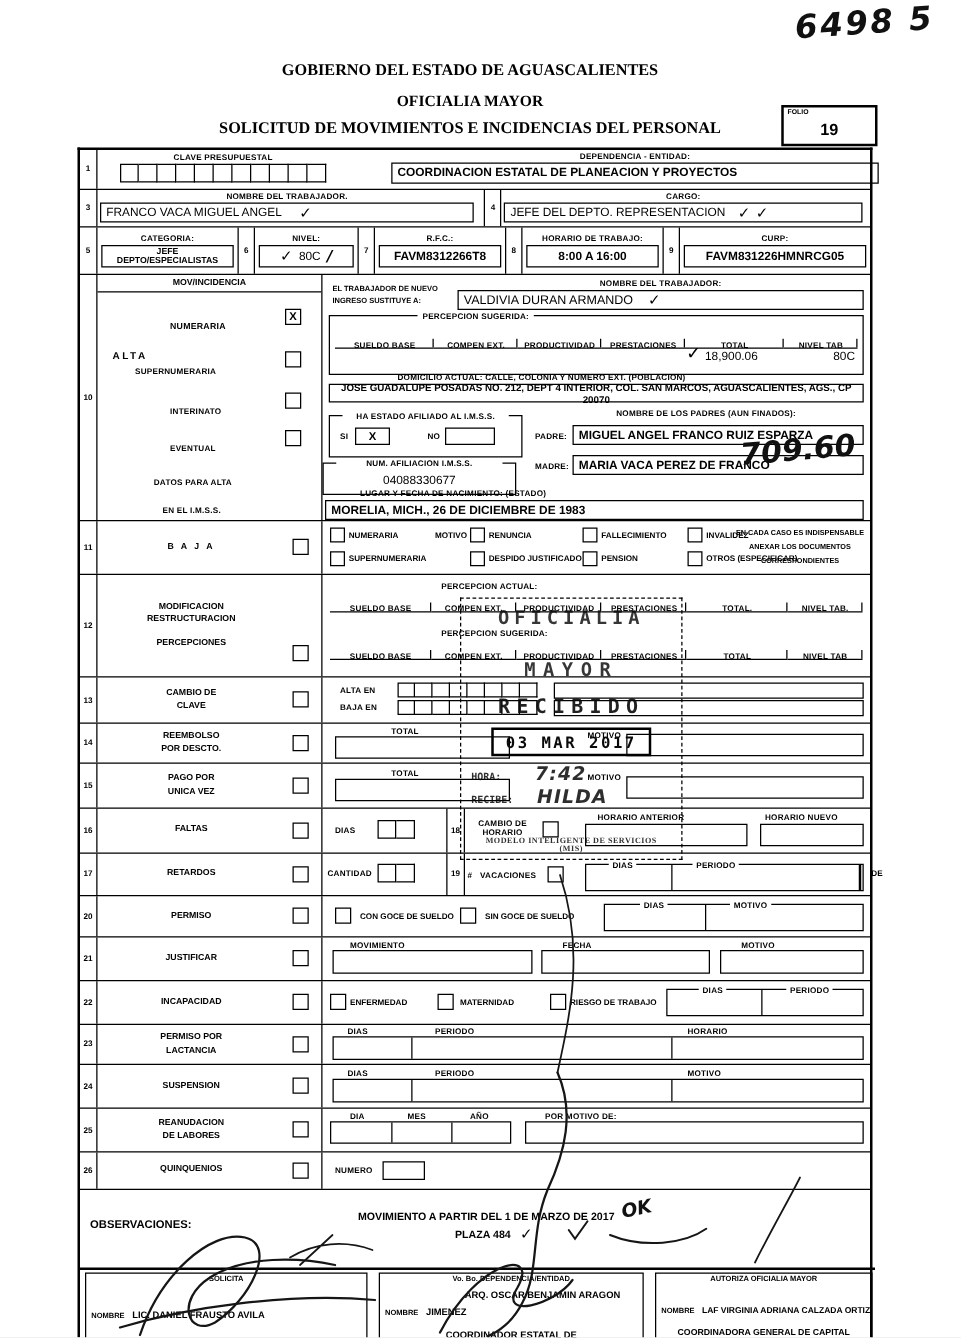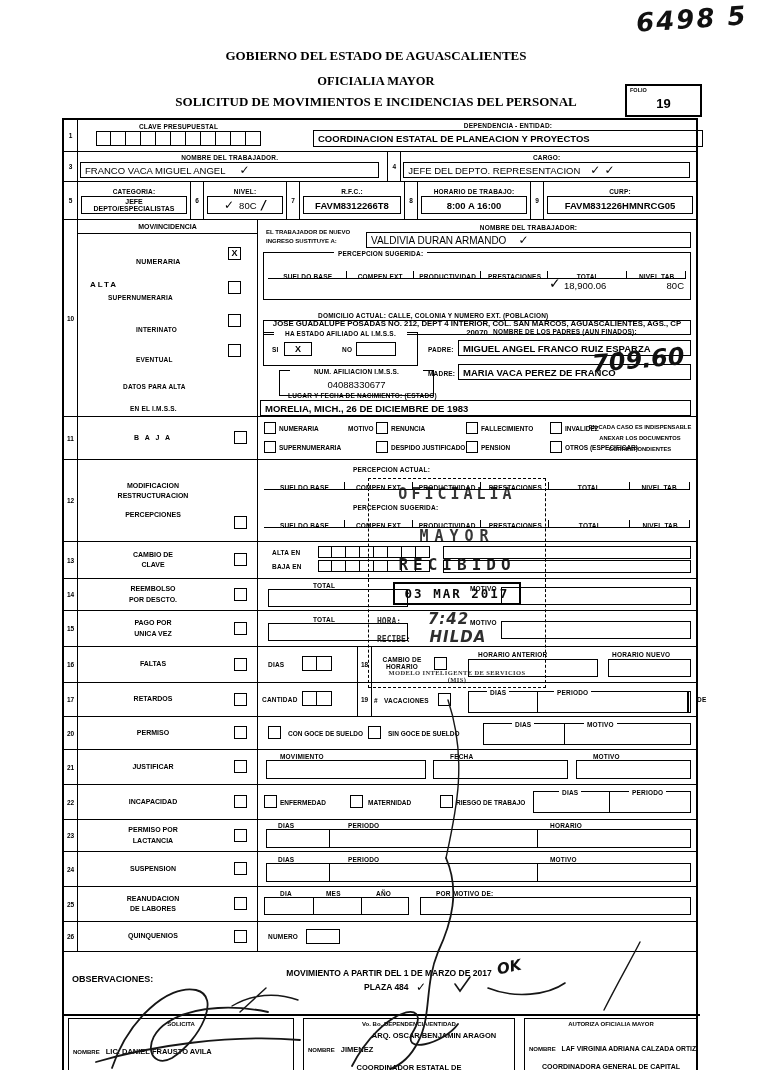--- a/index.html
+++ b/index.html
@@ -196,40 +196,40 @@
             <div class="pcol" style="width:16%;"><span class="fld-label">PRODUCTIVIDAD</span></div>
             <div class="pcol" style="width:16%;"><span class="fld-label">PRESTACIONES</span></div>
             <div class="pcol" style="width:19%;"><span class="fld-label">TOTAL</span></div>
             <div class="pcol" style="width:14%; "><span class="fld-label">NIVEL TAB</span></div>
           </div>
           <span class="mk abs" style="left:285px; top:22px; font-size:14px;">✓</span>
           <div class="val abs" style="left:300px; top:27px;">18,900.06</div>
           <div class="val abs" style="right:6px; top:27px;">80C</div>
         </div>
 
-        <div class="abs" style="left:5px; top:92px; right:5px;">
+        <div class="abs" style="left:5px; top:79px; right:5px;">
           <div class="fld-label" style="padding-left:55px;">DOMICILIO ACTUAL: CALLE, COLONIA Y NUMERO EXT. (POBLACION)</div>
           <div class="fbox ctr" style="height:15px; margin-top:1px; font-size:7.8px; justify-content:center;">JOSE GUADALUPE POSADAS NO. 212, DEPT 4 INTERIOR, COL. SAN MARCOS, AGUASCALIENTES, AGS., CP 20070</div>
         </div>
 
         <div class="abs" style="left:5px; top:112px; width:155px; height:34px; border:1.4px solid #000;">
           <div class="fld-label ctr" style="position:absolute; left:10px; right:10px; top:-3px; background:#fff;">HA ESTADO AFILIADO AL I.M.S.S.</div>
           <span class="fld-label abs" style="left:8px; top:13px;">SI</span>
           <span class="cb abs" style="left:20px; top:9px; width:28px; height:14px; line-height:12px;">X</span>
           <span class="fld-label abs" style="left:78px; top:13px;">NO</span>
           <span class="cb abs" style="left:92px; top:9px; width:40px; height:14px;"></span>
         </div>
 
         <div class="abs fld-label" style="left:235px; top:108px;">NOMBRE DE LOS PADRES (AUN FINADOS):</div>
         <div class="abs fld-label" style="left:170px; top:126px;">PADRE:</div>
         <div class="fbox abs" style="left:200px; top:120px; right:5px; height:16px;">MIGUEL ANGEL FRANCO RUIZ ESPARZA</div>
         <div class="abs fld-label" style="left:170px; top:150px;">MADRE:</div>
         <div class="fbox abs" style="left:200px; top:144px; right:5px; height:16px;">MARIA VACA PEREZ DE FRANCO</div>
 
-        <div class="abs" style="left:21px; top:150px; width:155px; height:26px; border:1.4px solid #000;">
+        <div class="abs" style="left:0; top:150px; width:155px; height:26px; border:1.4px solid #000;">
           <div class="fld-label ctr" style="position:absolute; left:10px; right:10px; top:-3px; background:#fff;">NUM. AFILIACION I.M.S.S.</div>
           <div class="val ctr" style="margin-top:8px;">04088330677</div>
         </div>
 
         <div class="abs" style="left:2px; top:172px; right:5px;">
           <div class="fld-label" style="padding-left:28px;">LUGAR Y FECHA DE NACIMIENTO: (ESTADO)</div>
           <div class="fbox" style="height:16px; margin-top:1px;">MORELIA, MICH., 26 DE DICIEMBRE DE 1983</div>
         </div>
       </div>
     </div>

